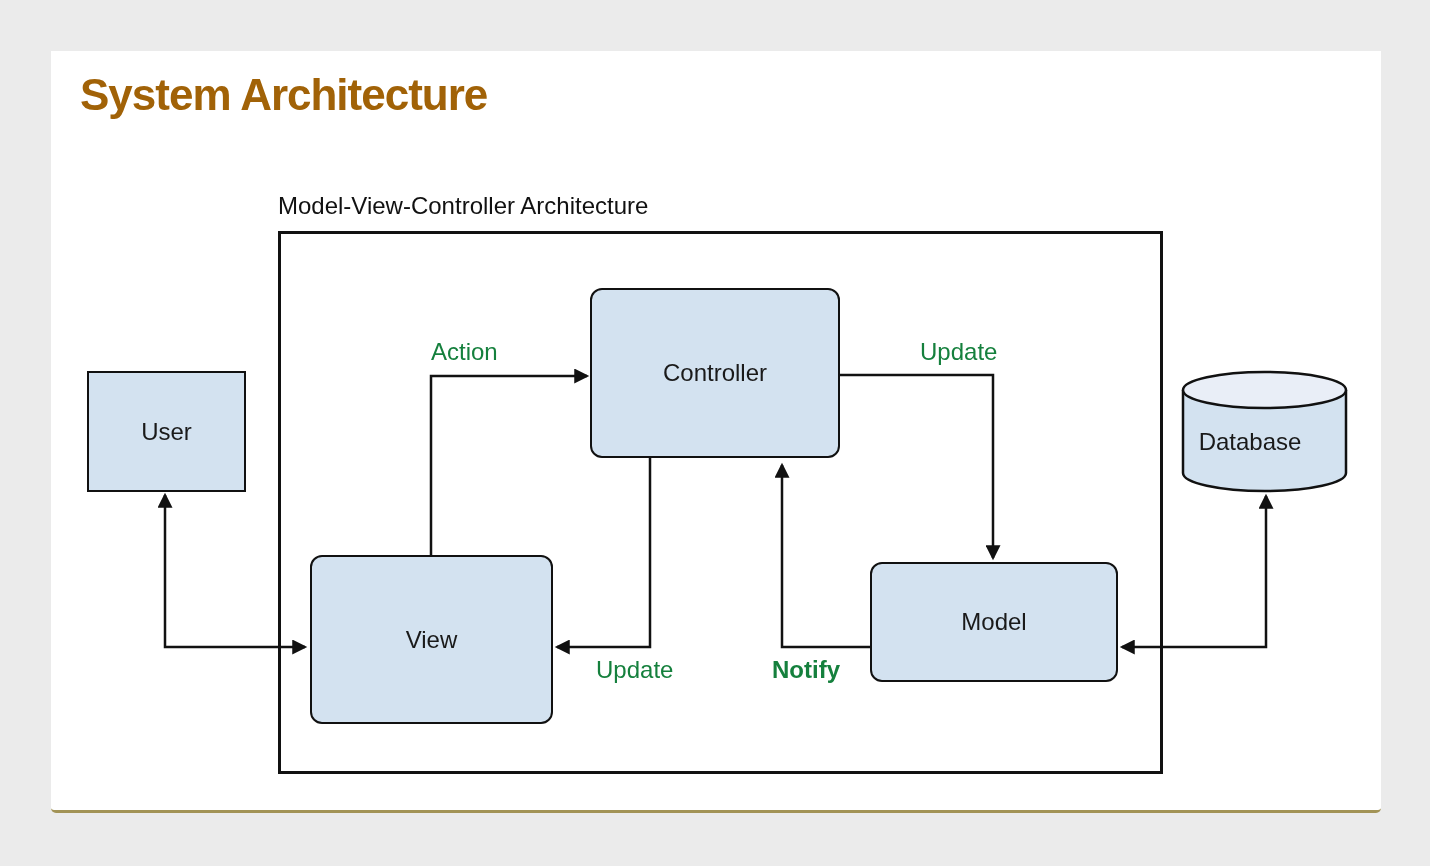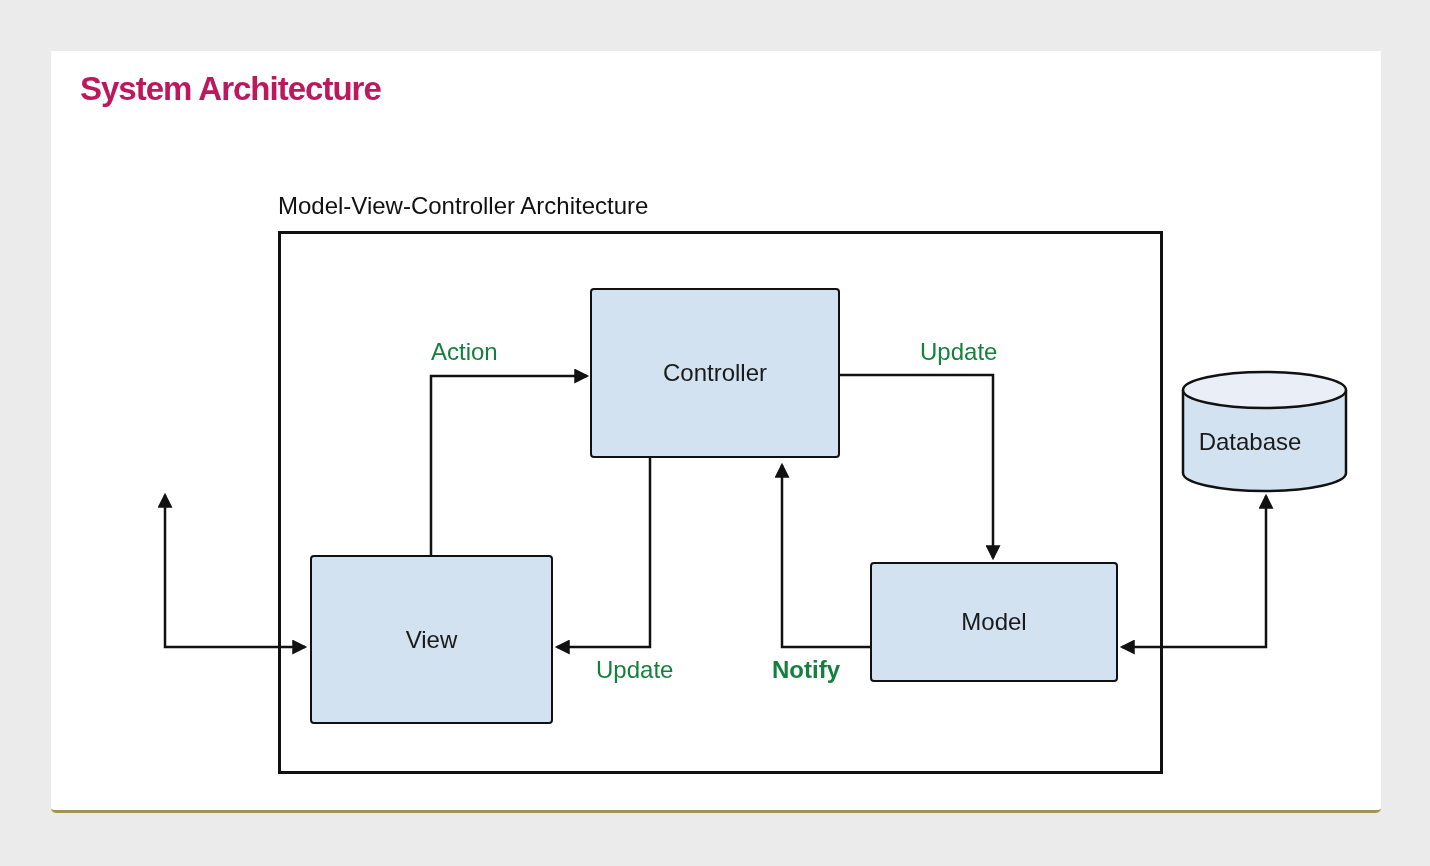--- a/index.html
+++ b/index.html
@@ -23,23 +23,23 @@
     width: 1330px;
     height: 759px;
     background: #ffffff;
     border-bottom: 3px solid #a29356;
     border-radius: 0 0 5px 5px;
   }
   .slide-title {
     position: absolute;
     left: 80px;
     top: 70px;
-    font-size: 33px;
+    font-size: 44px;
     font-weight: bold;
-    color: #be185d;
+    color: #a16207;
     letter-spacing: -1px;
     white-space: nowrap;
   }
   .mvc-box {
     position: absolute;
     left: 278px;
     top: 231px;
     width: 885px;
     height: 543px;
     border: 3.5px solid #111111;
@@ -71,21 +71,21 @@
     position: absolute;
     background: #d3e2f0;
     border: 2.5px solid #111111;
     box-sizing: border-box;
     display: flex;
     align-items: center;
     justify-content: center;
     font-size: 24px;
     color: #1a1a1a;
   }
-  .node.rounded { border-radius: 4px; }
+  .node.rounded { border-radius: 12px; }
   .node-user       { left: 87px;  top: 371px; width: 159px; height: 121px; }
   .node-controller { left: 590px; top: 288px; width: 250px; height: 170px; }
   .node-view       { left: 310px; top: 555px; width: 243px; height: 169px; }
   .node-model      { left: 870px; top: 562px; width: 248px; height: 120px; }
   .db-label {
     position: absolute;
     left: 1183px;
     top: 428px;
     width: 134px;
     text-align: center;
@@ -133,20 +133,23 @@
     <path class="wire" d="M 840 375 L 993 375 L 993 558" marker-end="url(#arr)"></path>
 
     <path class="wire" d="M 1122 647 L 1266 647 L 1266 496" marker-start="url(#arr)" marker-end="url(#arr)"></path>
 
     <g>
       <path d="M 1183 390 L 1183 473 A 81.5 18 0 0 0 1346 473 L 1346 390" fill="#d3e2f0" stroke="#111111" stroke-width="2.5"></path>
       <ellipse cx="1264.5" cy="390" rx="81.5" ry="18" fill="#e9eef7" stroke="#111111" stroke-width="2.5"></ellipse>
     </g>
   </svg>
 
+  <div class="node node-user">
+    <span>User</span>
+  </div>
 
   <div class="node rounded node-controller">
     <span>Controller</span>
   </div>
 
   <div class="node rounded node-view">
     <span>View</span>
   </div>
 
   <div class="node rounded node-model">

